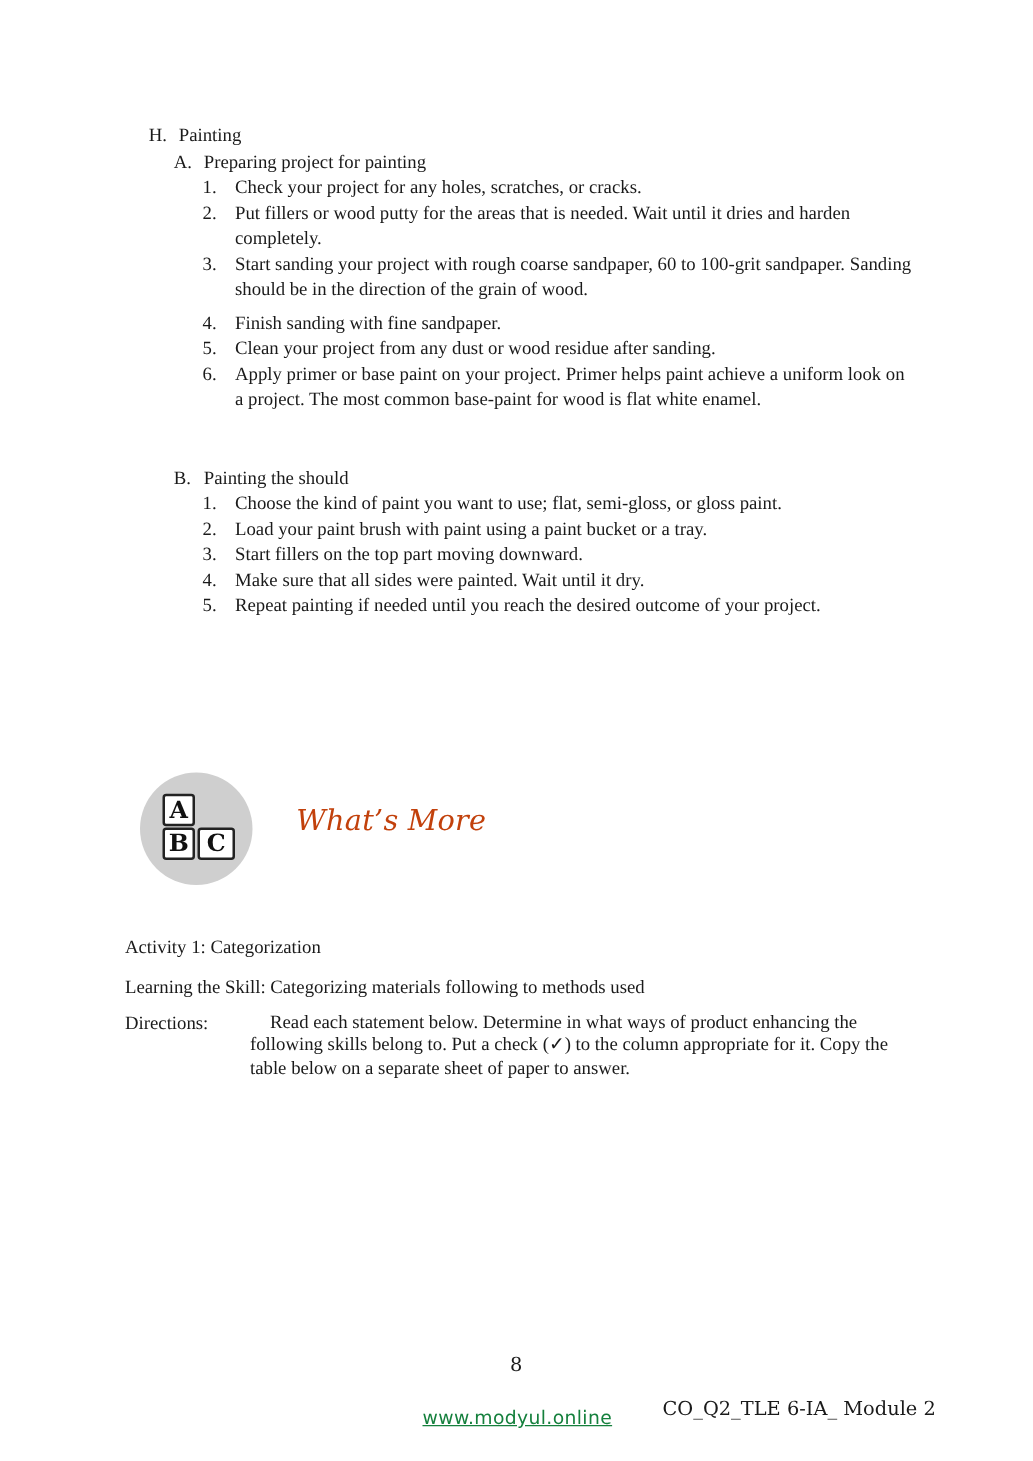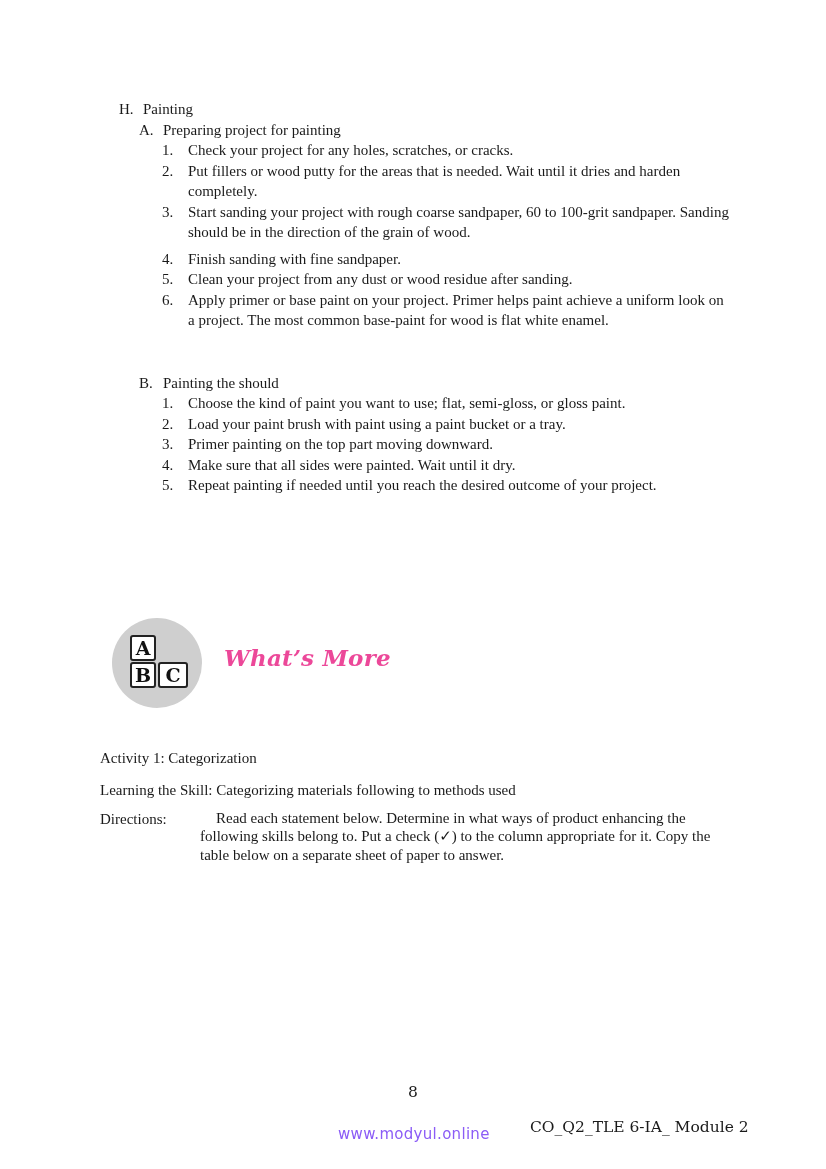--- a/index.html
+++ b/index.html
@@ -90,27 +90,27 @@
       line-height: 22px;
       text-align: center;
       color: #111;
     }
     .block-a { left: 18px; top: 17px; }
     .block-b { left: 18px; top: 44px; }
     .block-c { left: 46px; top: 44px; width: 30px; }
 
     .whats-more-title {
       position: absolute;
-      left: 224px;
+      left: 237px;
       top: 644px;
       font-family: "DejaVu Serif", "Liberation Serif", serif;
-      font-weight: bold;
+      font-weight: normal;
       font-style: italic;
       font-size: 23px;
-      color: #ec4899;
+      color: #c2410c;
       letter-spacing: 0.2px;
     }
 
     .activity {
       position: absolute;
       left: 100px;
       top: 748px;
     }
     .skill {
       position: absolute;
@@ -145,22 +145,23 @@
       font-family: "DejaVu Serif", serif;
       font-size: 15.5px;
       margin-top: 35px;
     }
     .watermark {
       position: absolute;
       left: 338px;
       top: 1125px;
       font-family: "DejaVu Sans", "Liberation Sans", sans-serif;
       font-size: 15px;
-      color: #8b5cf6;
+      color: #15803d;
       letter-spacing: 0.3px;
+      text-decoration: underline;
     }
   </style>
 </head>
 <body>
 
 <div class="page">
 
   <div class="txt section-h">
     <span class="marker">H.</span><span>Painting</span>
   </div>
@@ -178,21 +179,21 @@
     <li><span class="num">6.</span><span>Apply primer or base paint on your project. Primer helps paint achieve a uniform look on a project. The most common base-paint for wood is flat white enamel.</span></li>
   </ol>
 
   <div class="txt sub-b">
     <span class="marker">B.</span><span>Painting the should</span>
   </div>
 
   <ol class="txt list list-b">
     <li><span class="num">1.</span><span>Choose the kind of paint you want to use; flat, semi-gloss, or gloss paint.</span></li>
     <li><span class="num">2.</span><span>Load your paint brush with paint using a paint bucket or a tray.</span></li>
-    <li><span class="num">3.</span><span>Primer painting on the top part moving downward.</span></li>
+    <li><span class="num">3.</span><span>Start fillers on the top part moving downward.</span></li>
     <li><span class="num">4.</span><span>Make sure that all sides were painted. Wait until it dry.</span></li>
     <li><span class="num">5.</span><span>Repeat painting if needed until you reach the desired outcome of your project.</span></li>
   </ol>
 
   <div class="whats-more-icon">
     <div class="block block-a">A</div>
     <div class="block block-b">B</div>
     <div class="block block-c">C</div>
   </div>
   <div class="whats-more-title">What’s More</div>

